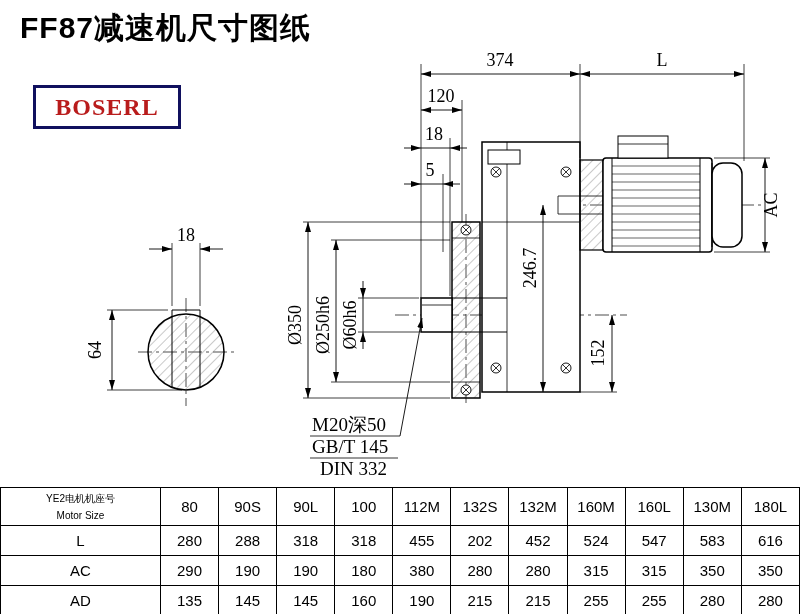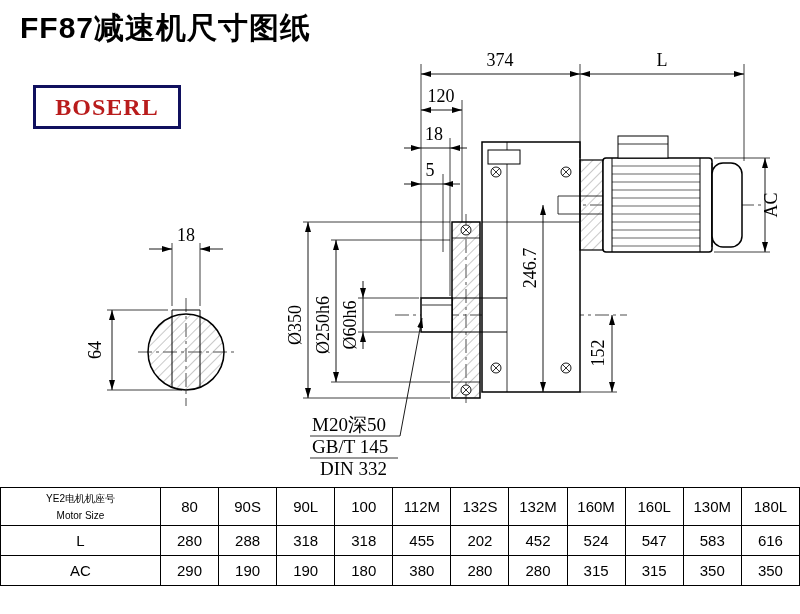--- a/index.html
+++ b/index.html
@@ -265,16 +265,30 @@
       <td>190</td>
       <td>180</td>
       <td>380</td>
       <td>280</td>
       <td>280</td>
       <td>315</td>
       <td>315</td>
       <td>350</td>
       <td>350</td>
     </tr>
+    <tr class="dr">
+      <th>AD</th>
+      <td>135</td>
+      <td>145</td>
+      <td>145</td>
+      <td>160</td>
+      <td>190</td>
+      <td>215</td>
+      <td>215</td>
+      <td>255</td>
+      <td>255</td>
+      <td>280</td>
+      <td>280</td>
+    </tr>
   </tbody>
     </table>
 
 </div>
 
 </body></html>

